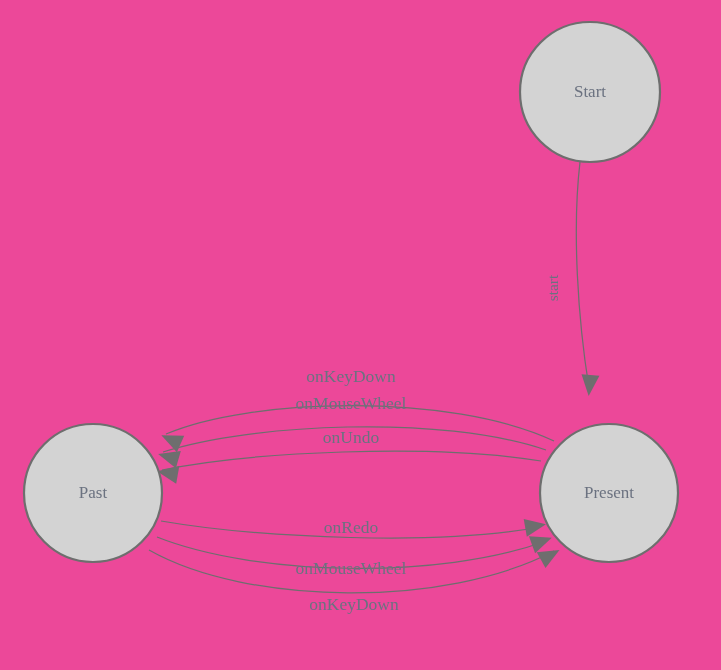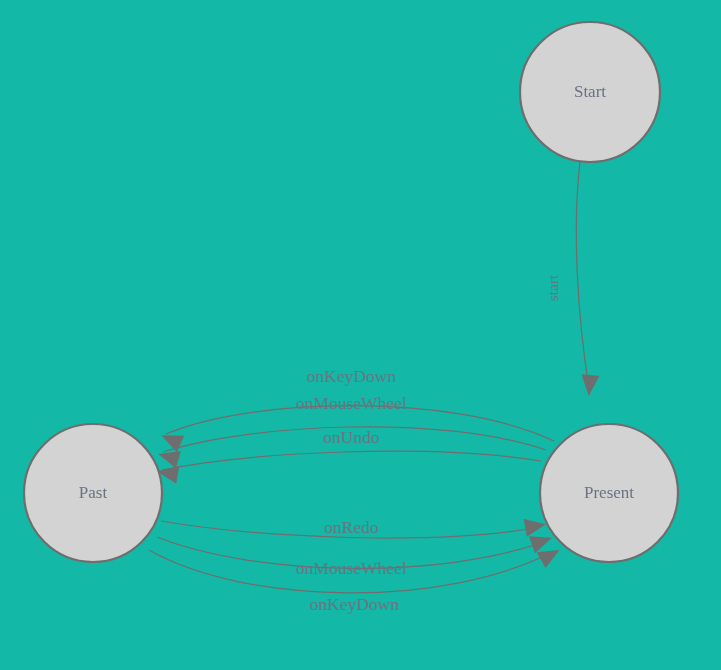--- a/index.html
+++ b/index.html
@@ -10,21 +10,21 @@
   body {
     width: 721px;
     height: 670px;
     font-family: "Liberation Serif", "DejaVu Serif", serif;
     overflow: hidden;
   }
   #diagram-canvas {
     position: relative;
     width: 721px;
     height: 670px;
-    background: #14b8a6;
+    background: #ec4899;
   }
   svg#graph {
     display: block;
     width: 721px;
     height: 670px;
   }
   .node-circle {
     fill: #d3d3d3;
     stroke: #6e6e6e;
     stroke-width: 2.2;

